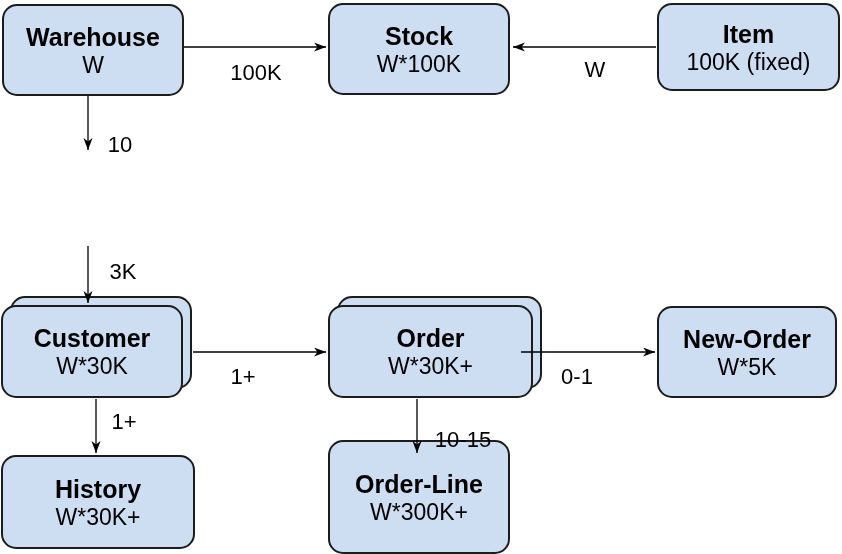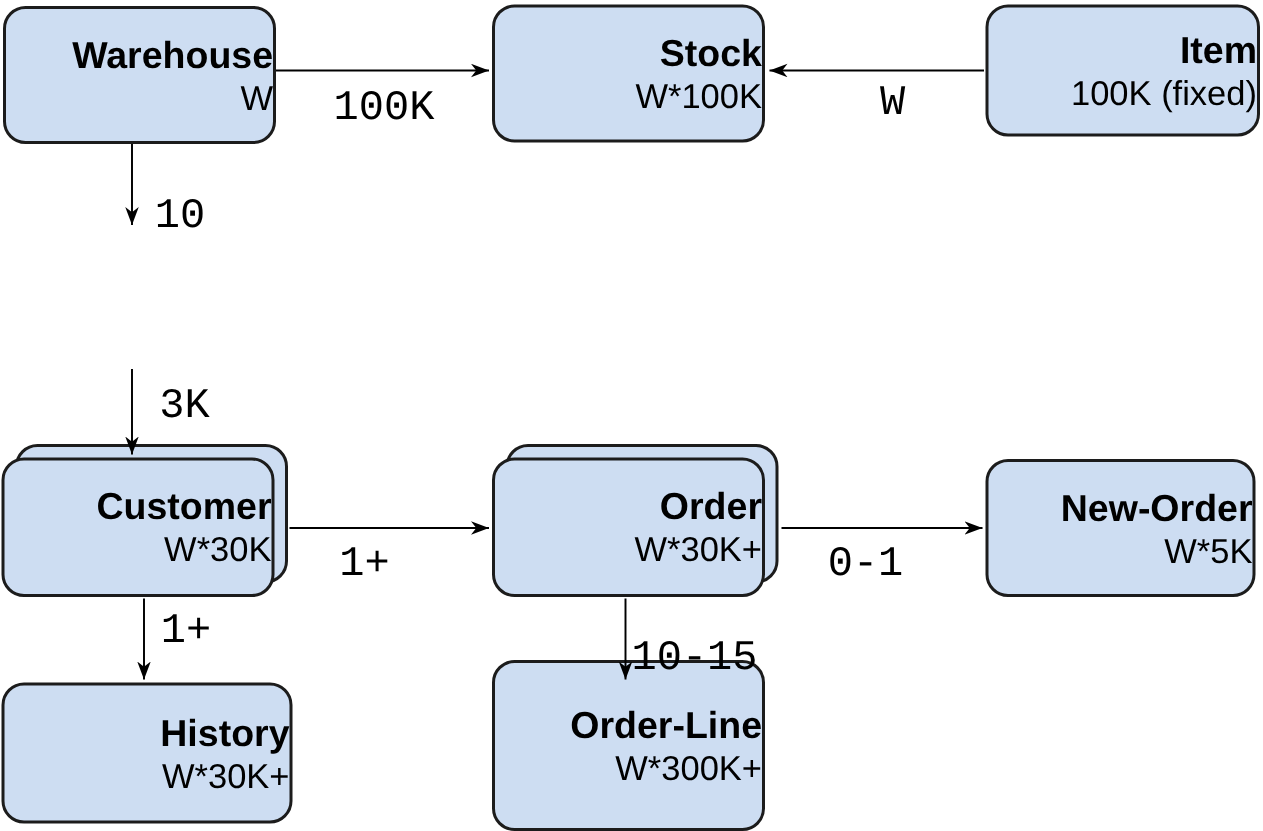--- a/index.html
+++ b/index.html
@@ -7,32 +7,32 @@
   }
   html,body{margin:0;padding:0;background:var(--bg);}
   .canvas{
     position:relative;width:842px;height:554px;background:var(--bg);
     font-family:"Liberation Sans",sans-serif;color:var(--text);overflow:hidden;
   }
   .entity{position:absolute;width:182px;height:92px;}
   .card{
     position:absolute;left:0;top:0;width:100%;height:100%;box-sizing:border-box;
     background:var(--fill);border:2px solid var(--border);border-radius:15px;
-    display:flex;flex-direction:column;align-items:flex-end;justify-content:center;
+    display:flex;flex-direction:column;align-items:center;justify-content:center;
     z-index:1;
   }
   .card.back{z-index:0;left:9px;top:-9px;}
   .entity-title{font-size:25px;font-weight:bold;line-height:30px;white-space:nowrap;}
   .entity-count{font-size:23px;line-height:27px;white-space:nowrap;}
   .edges{position:absolute;left:0;top:0;width:842px;height:554px;pointer-events:none;z-index:2;}
   .edges line{stroke:var(--arrow);stroke-width:1.3;}
   .arrowhead-path{fill:var(--arrow);}
   .edge-label{
     position:absolute;transform:translate(-50%,-50%);
-    font-size:28px;line-height:24px;white-space:nowrap;z-index:3;font-family:Liberation Mono, monospace;
+    font-size:22px;line-height:24px;white-space:nowrap;z-index:3;
   }
 </style>
 </head>
 <body>
 
 <div class="canvas">
 
   <svg class="edges" viewBox="0 0 842 554">
     <defs>
       <marker id="arrowhead" markerUnits="userSpaceOnUse" markerWidth="14" markerHeight="11" refX="12" refY="4.5" orient="auto">
@@ -72,21 +72,21 @@
 
 
   <div class="entity stacked" style="left:1px;top:305px;height:93px;">
     <div class="card back"></div>
     <div class="card">
       <div class="entity-title">Customer</div>
       <div class="entity-count">W*30K</div>
     </div>
   </div>
 
-  <div class="entity stacked" style="left:328px;top:305px;height:93px;">
+  <div class="entity stacked" style="left:328px;top:305px;height:93px;padding-left:23px;">
     <div class="card back"></div>
     <div class="card">
       <div class="entity-title">Order</div>
       <div class="entity-count">W*30K+</div>
     </div>
   </div>
 
   <div class="entity" style="left:657px;top:306px;width:180px;">
     <div class="card">
       <div class="entity-title">New-Order</div>

